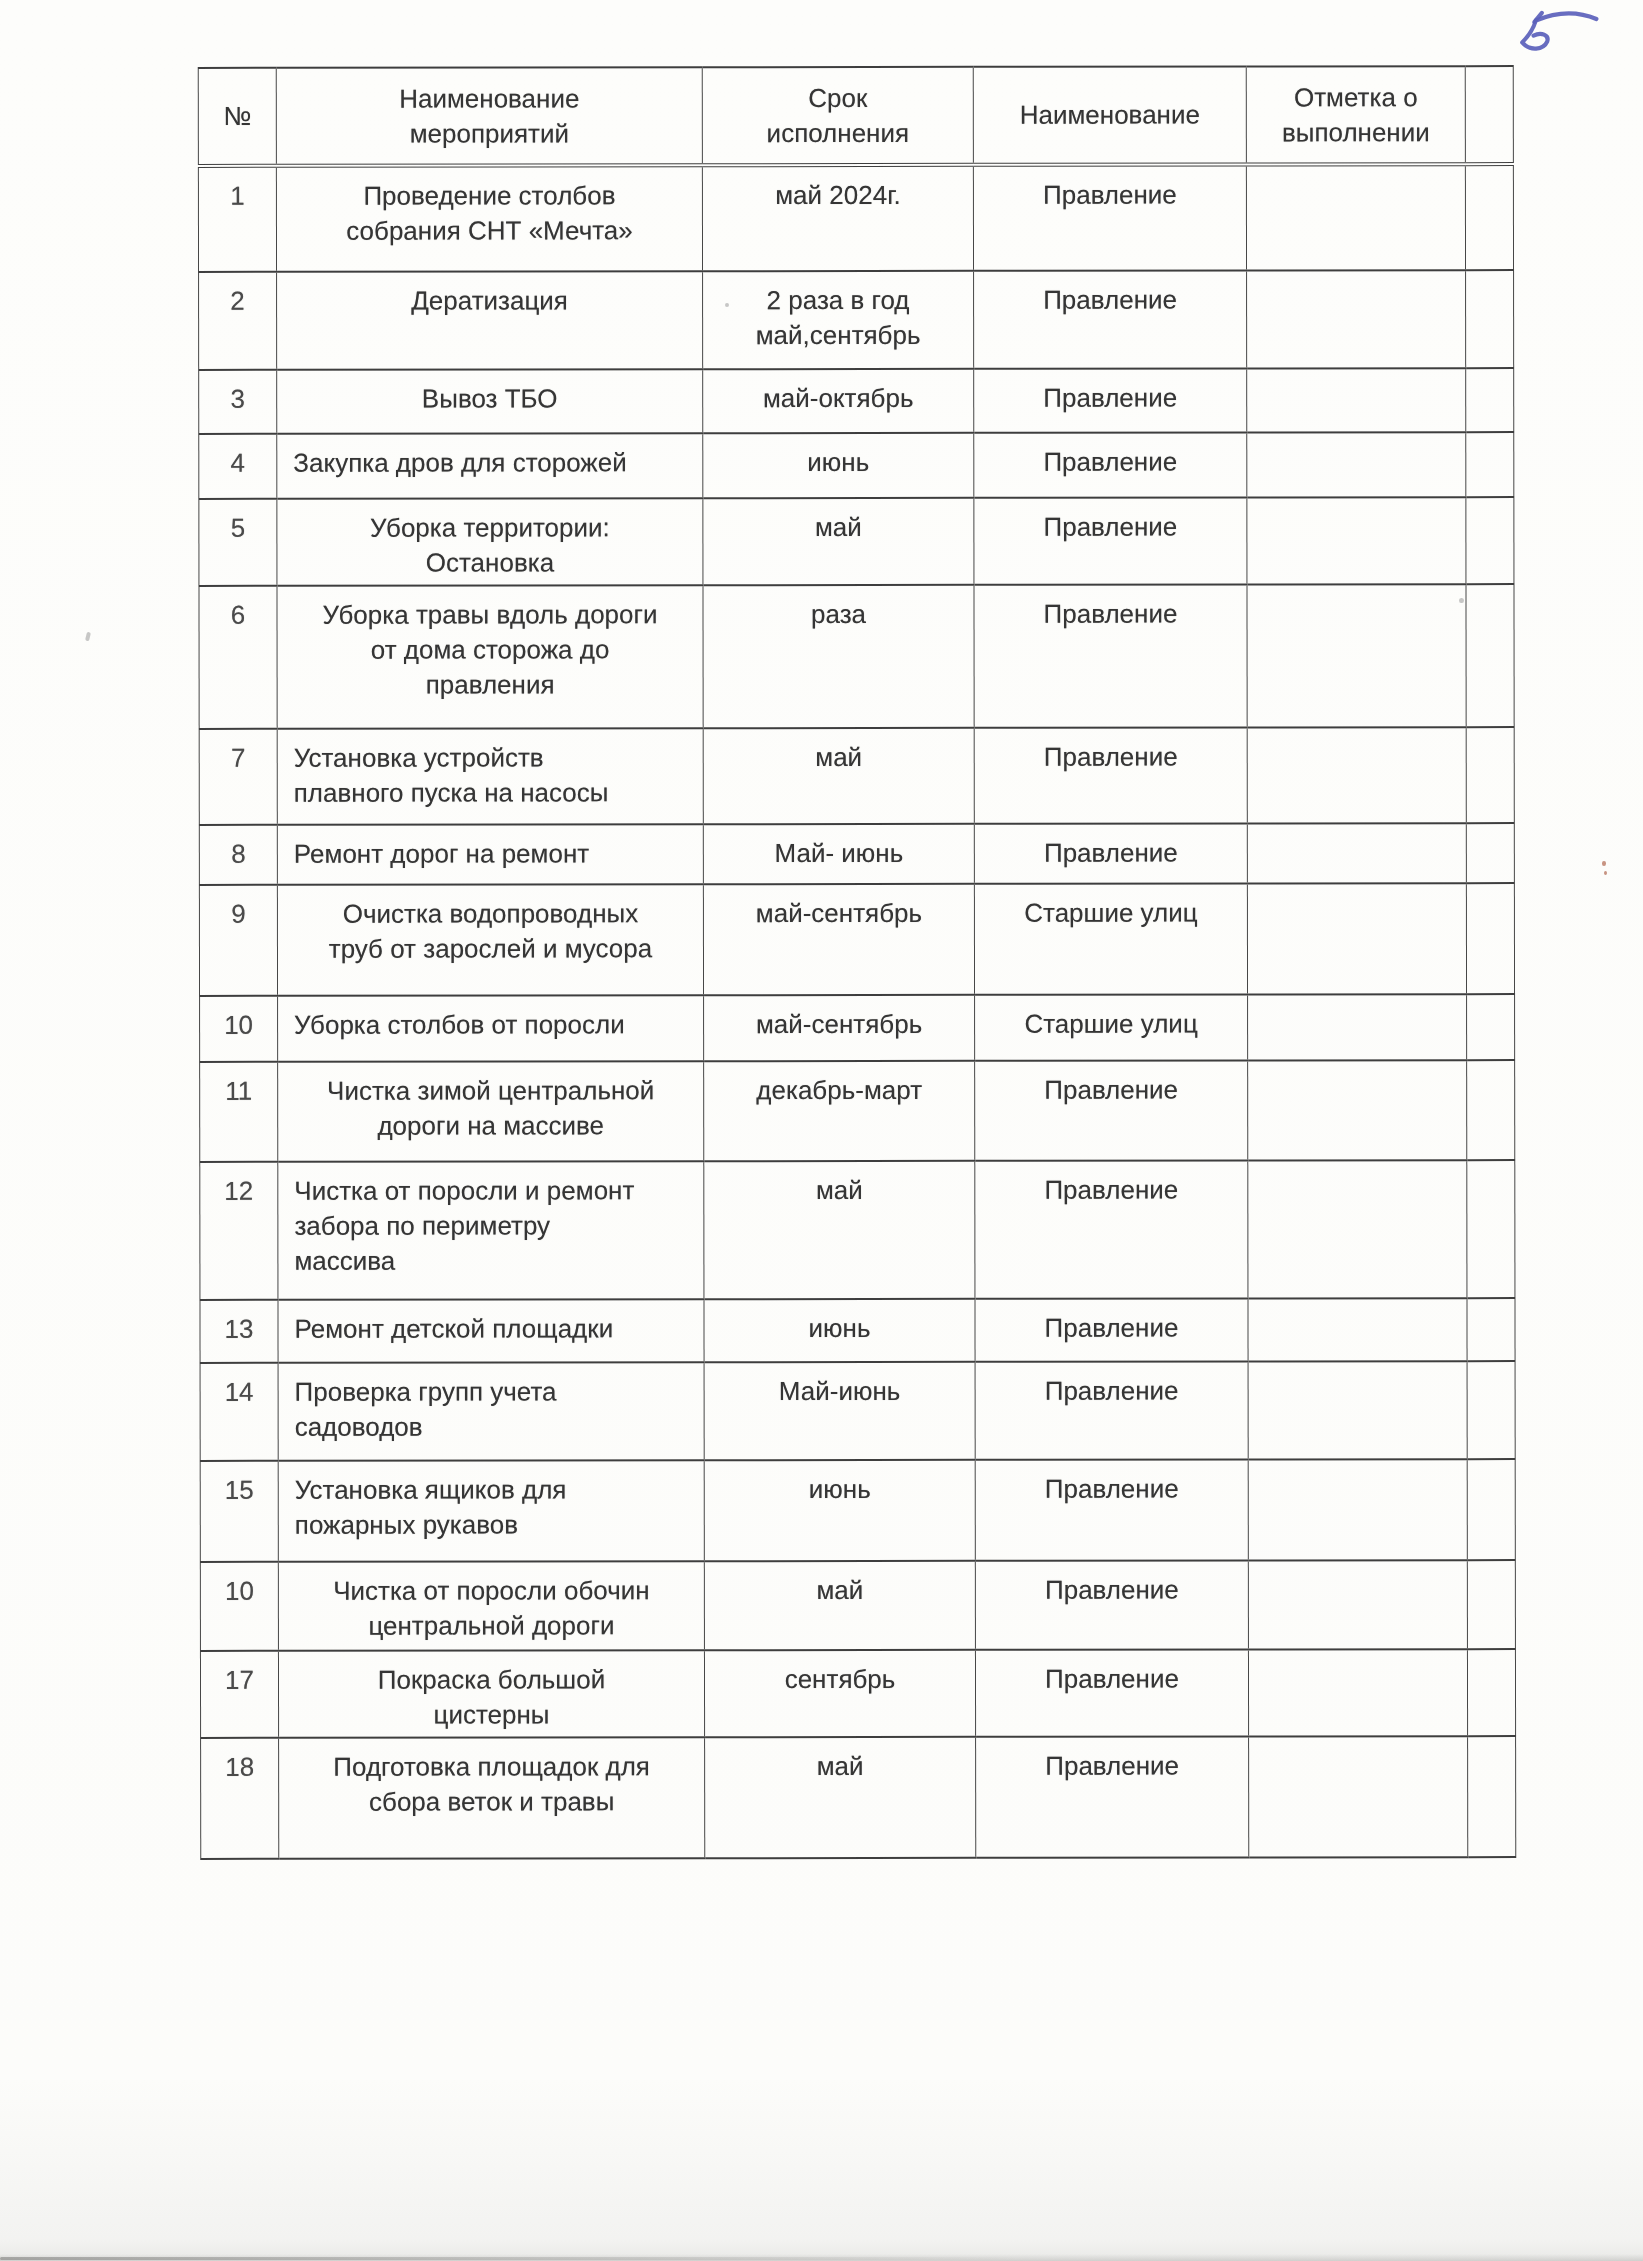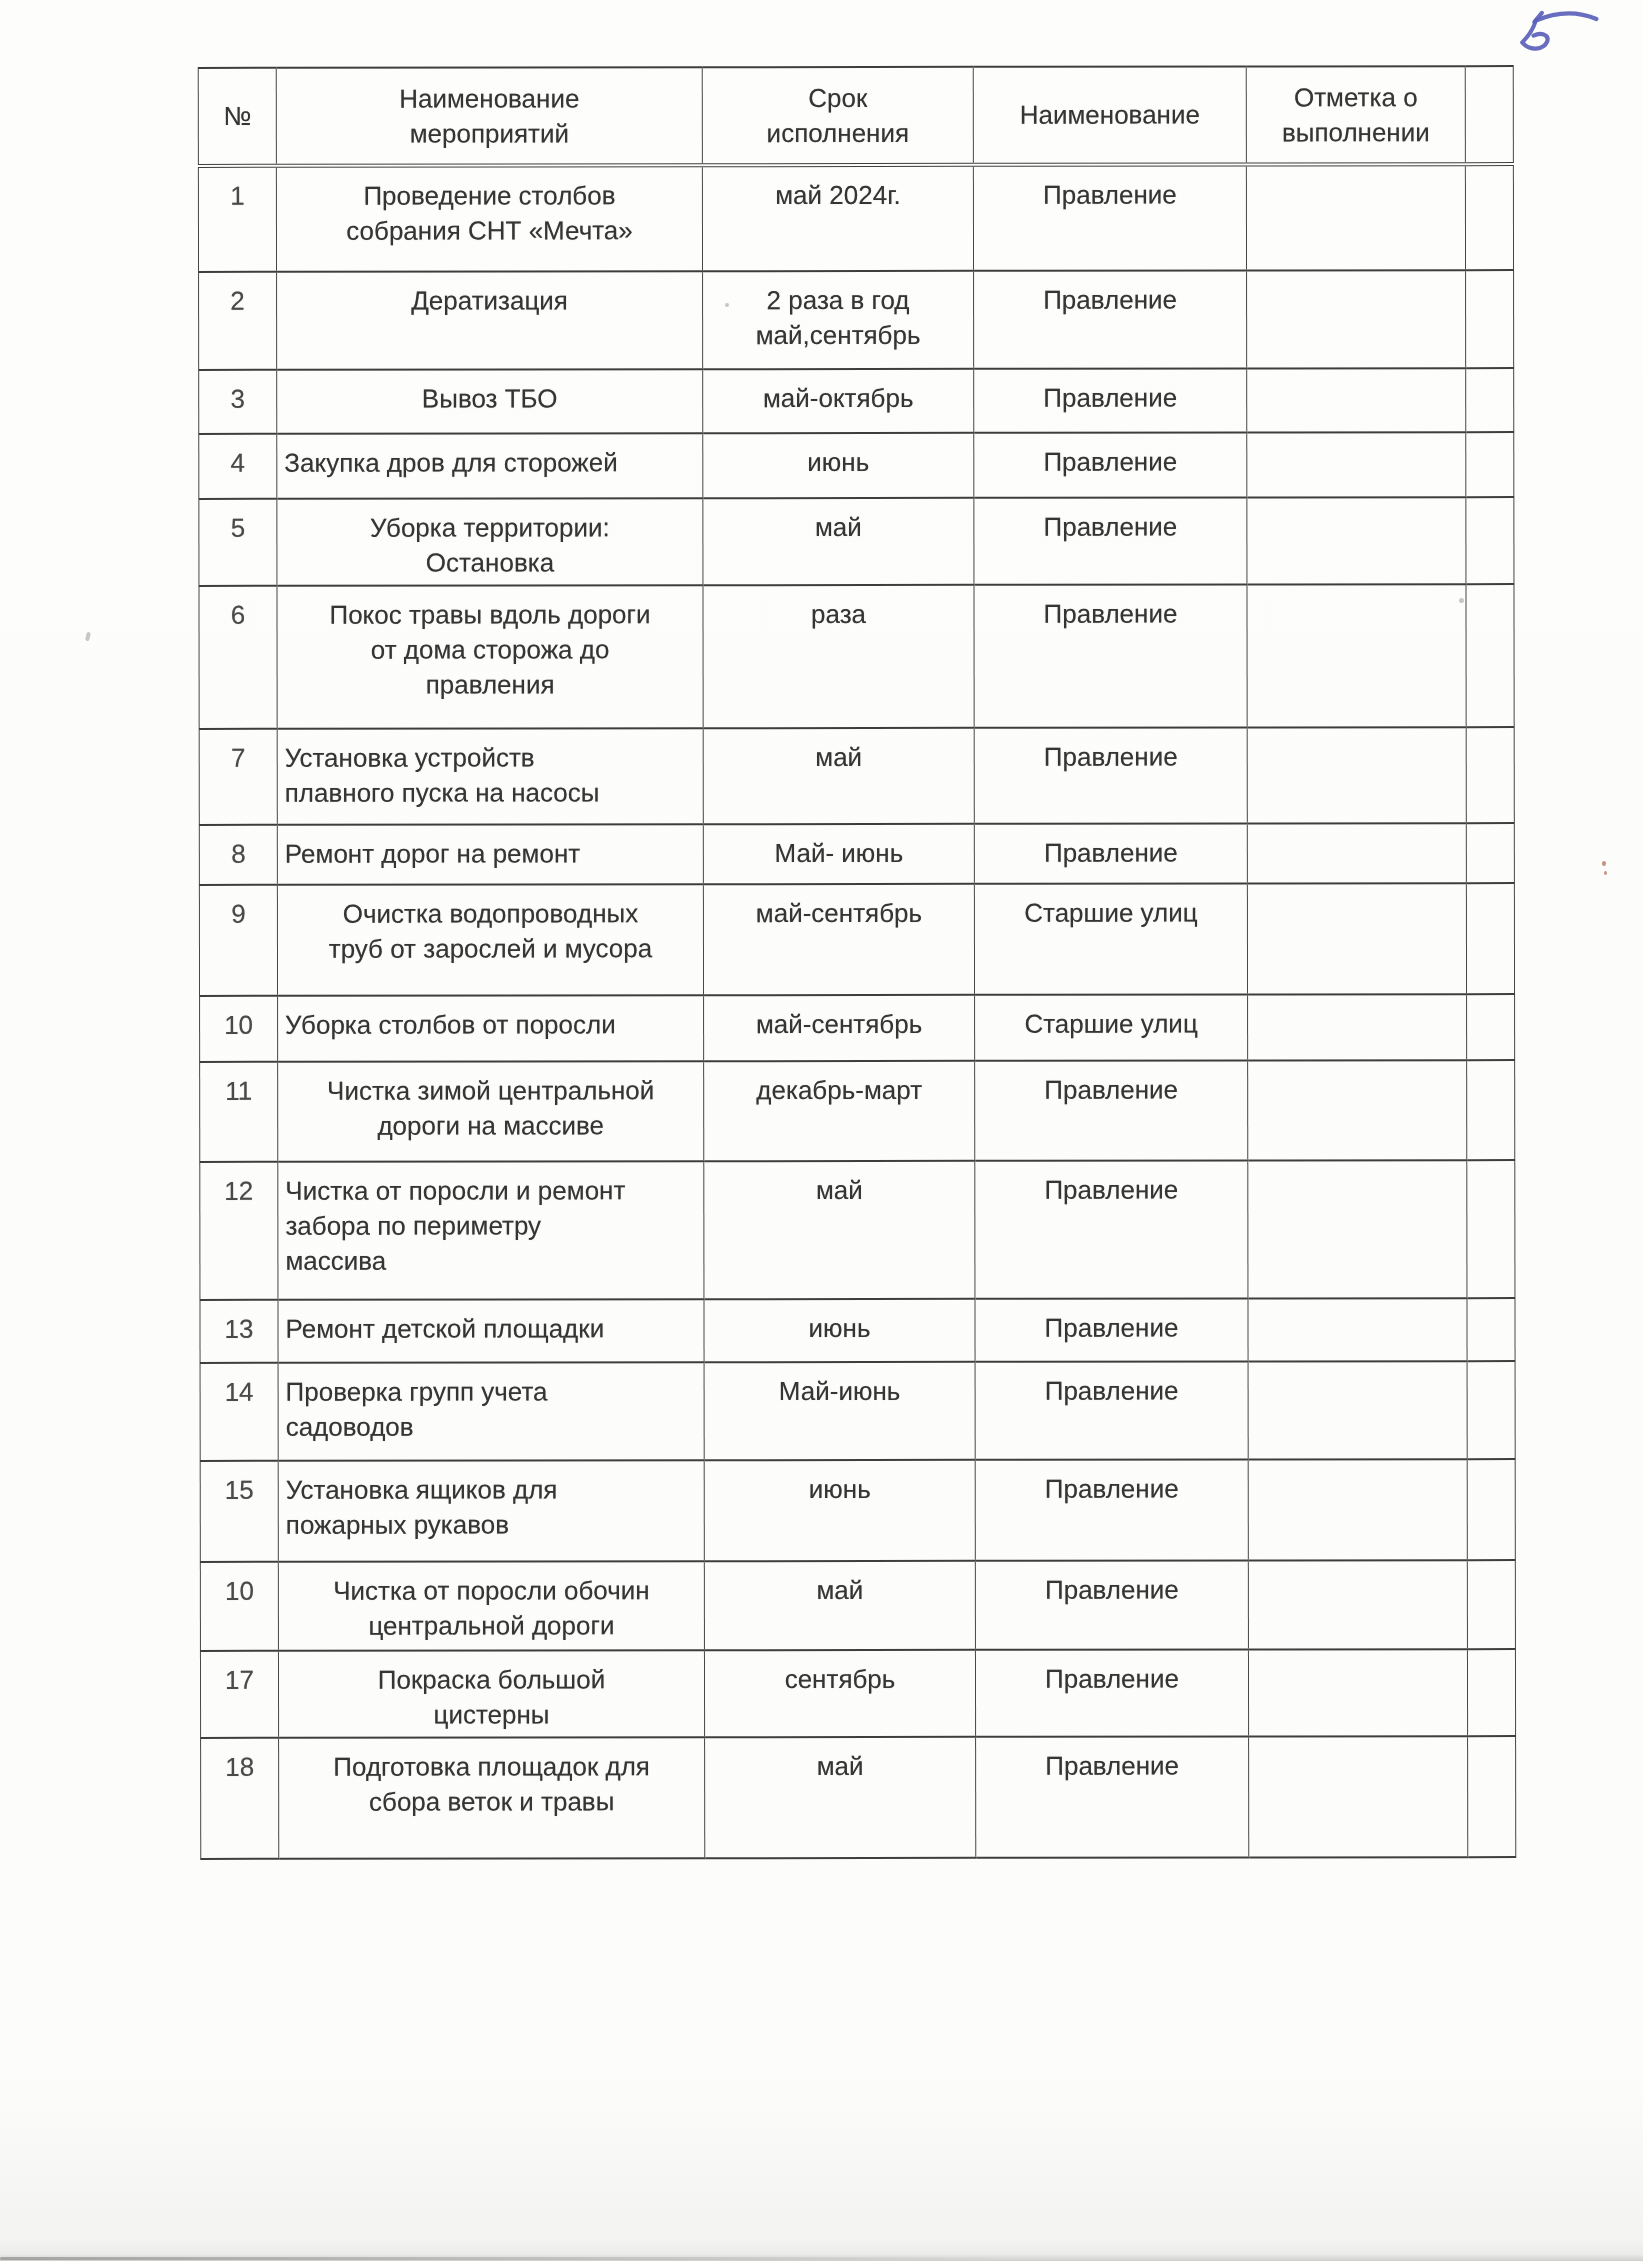--- a/index.html
+++ b/index.html
@@ -50,21 +50,21 @@
     text-align: center;
     padding: 0 6px;
     border-bottom: 4.5px double #3e3e3e;
   }
   table.plan td {
     vertical-align: top;
     text-align: center;
     padding: 10.6px 7.5px 0 7.5px;
   }
   td.c-num { padding-top: 12px; color: #4a4a4a; }
-  td.c-name.align-left { text-align: left; padding-left: 7px; }
+  td.c-name.align-left { text-align: left; padding-left: 16px; }
   
   .handwriting {
     position: absolute;
     left: 1501px;
     top: 6px;
     width: 106px;
     height: 57px;
   }
   .handwriting svg { width: 100%; height: 100%; }
   .handwriting path {
@@ -175,21 +175,21 @@
           <td class="c-num">5</td>
           <td class="c-name">Уборка территории:
 Остановка</td>
           <td class="c-term">май</td>
           <td class="c-resp">Правление</td>
           <td class="c-mark"></td>
           <td class="c-extra"></td>
         </tr>
         <tr style="height: 143px;">
           <td class="c-num">6</td>
-          <td class="c-name">Покос травы вдоль дороги
+          <td class="c-name">Уборка травы вдоль дороги
 от дома сторожа до
 правления</td>
           <td class="c-term">раза</td>
           <td class="c-resp">Правление</td>
           <td class="c-mark"></td>
           <td class="c-extra"></td>
         </tr>
         <tr style="height: 96px;">
           <td class="c-num">7</td>
           <td class="c-name align-left">Установка устройств

